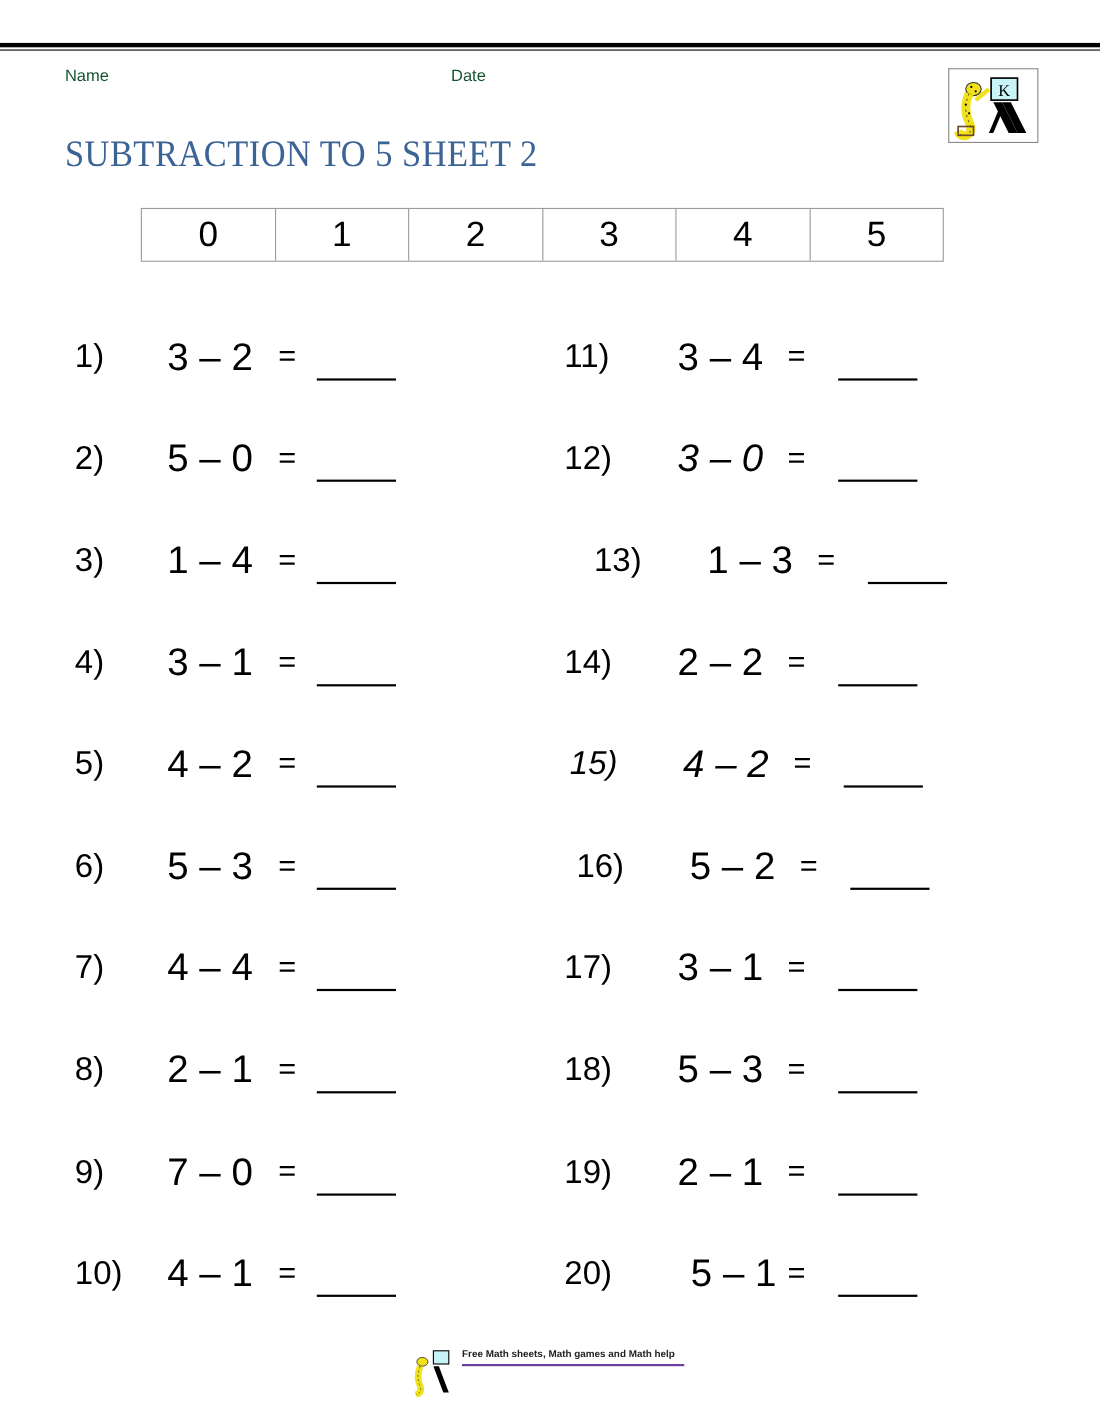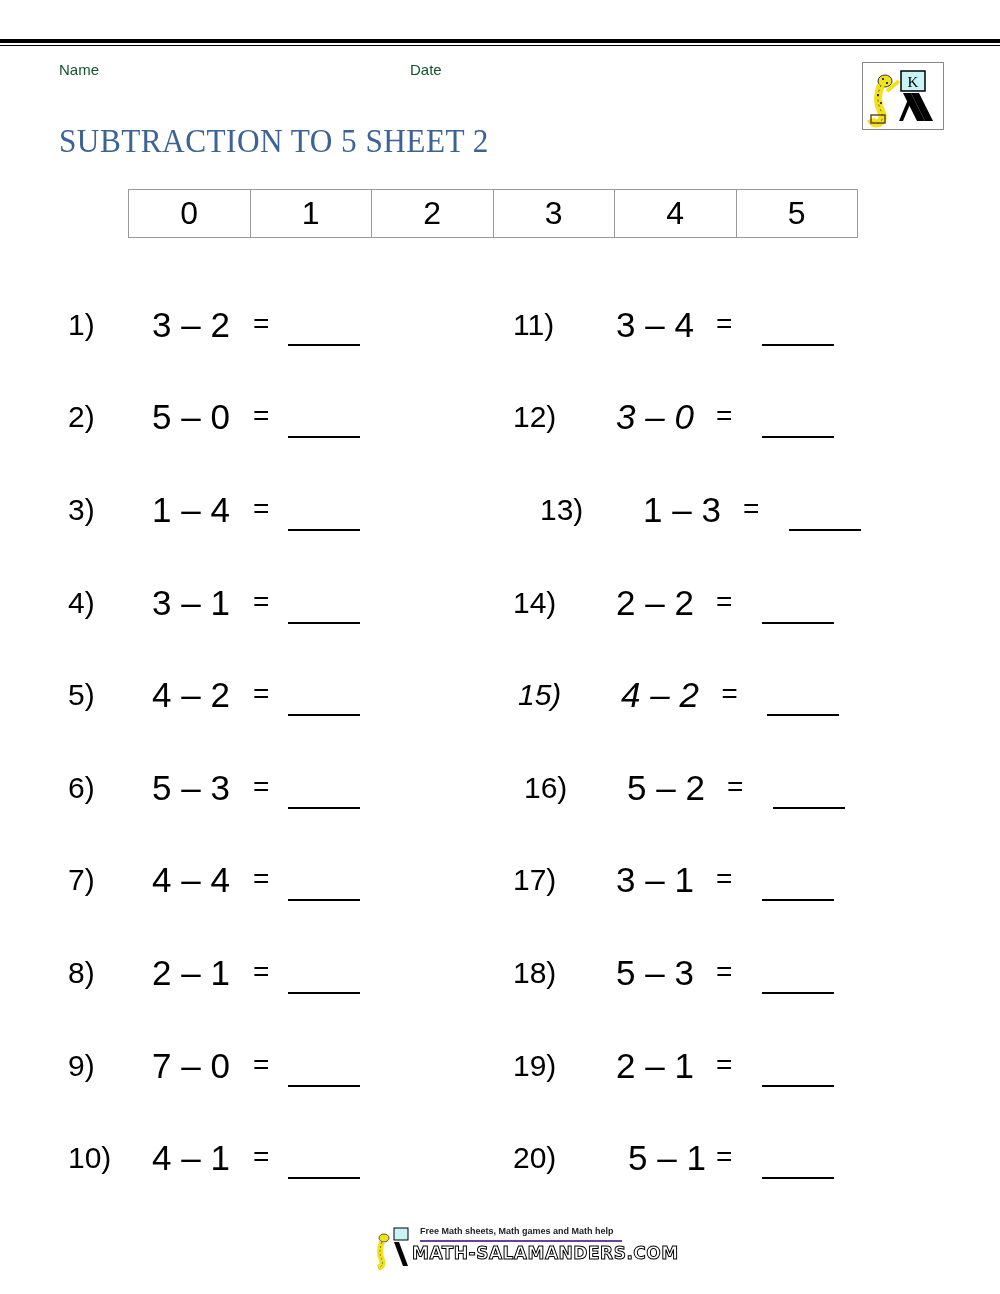--- a/index.html
+++ b/index.html
@@ -205,14 +205,13 @@
 <div class="footer">
   <svg width="40" height="44" viewBox="0 0 40 44" style="position:absolute;left:0;top:0;">
     <rect x="22" y="2" width="14" height="12" fill="#c8f4f8" stroke="#000" stroke-width="1"></rect>
     <ellipse cx="12" cy="12" rx="5" ry="4" fill="#f2e21a" stroke="#333" stroke-width="0.8"></ellipse>
     <path d="M10 16 Q6 26 10 34 Q12 40 6 42" fill="none" stroke="#f2e21a" stroke-width="6"></path>
     <path d="M10 16 Q6 26 10 34 Q12 40 6 42" fill="none" stroke="#333" stroke-width="0.6" stroke-dasharray="2,2"></path>
     <polygon points="22,16 27,16 36,40 31,40" fill="#000"></polygon>
   </svg>
   <div class="footer-tag">Free Math sheets, Math games and Math help</div>
   <div class="footer-bar"></div>
-  <div class="footer-site">MATH-SALAMANDERS.COM</div>
 </div>
 
 </body></html>

